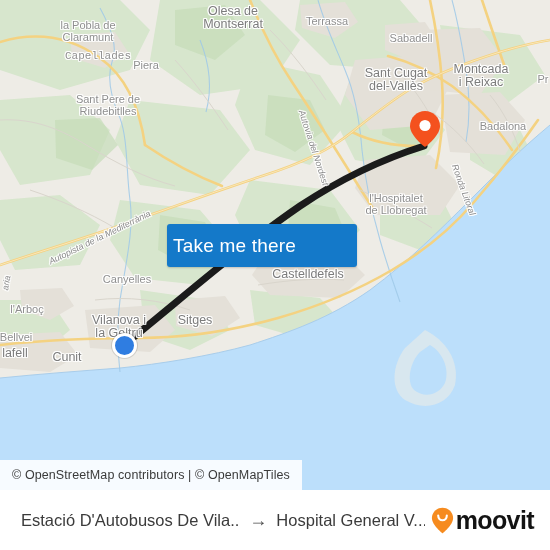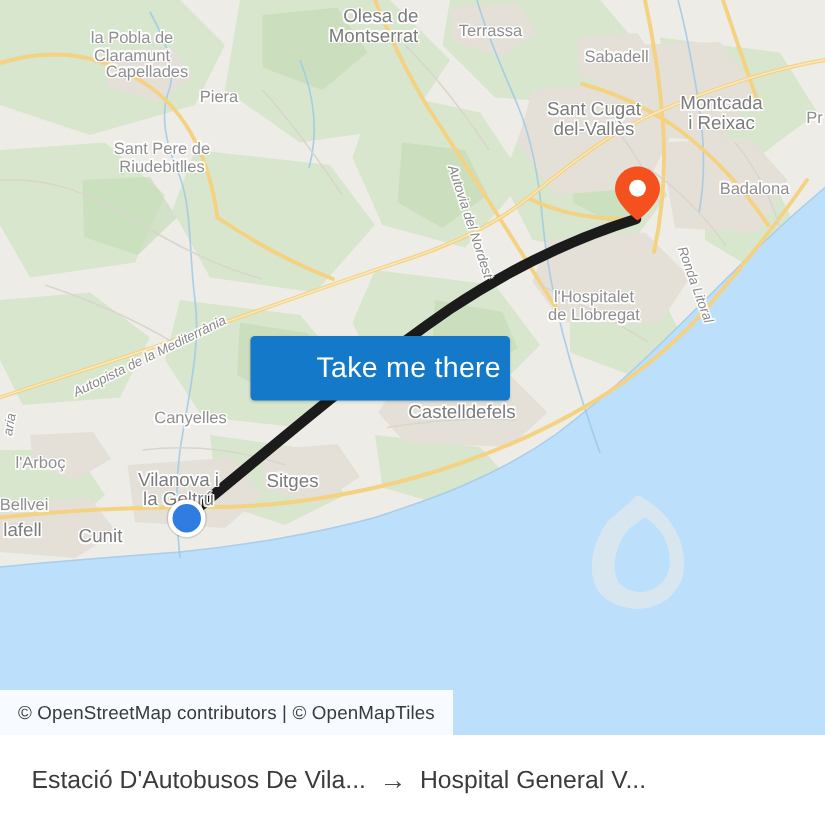--- a/index.html
+++ b/index.html
@@ -58,30 +58,30 @@
     font-size: 12.5px;
     color: #3a3a3a;
     letter-spacing: .1px;
     white-space: nowrap;
   }
 
   
   #cta {
     position: absolute;
     left: 167px; top: 224px;
-    width: 173px; height: 43px;
+    width: 190px; height: 43px;
     background: #1479c9;
     border: none;
     border-radius: 3px;
     color: #ffffff;
     font-size: 19px;
     font-family: "Liberation Sans", sans-serif;
     cursor: pointer;
     letter-spacing: .2px;
-    display: flex; align-items: center; justify-content: flex-end;
+    display: flex; align-items: center; justify-content: flex-start;
     box-shadow: 0 1px 2px rgba(0,0,0,.18);
   }
 
   
   #bottom {
     position: absolute;
     left: 0; top: 490px;
     width: 550px; height: 60px;
     background: #ffffff;
     display: flex;
@@ -238,25 +238,25 @@
           <path d="M490,95 C504,112 514,132 520,152"></path>
         </g>
 
         <path d="M124,345 C180,300 236,250 300,206 C348,174 392,156 424,146" stroke="#1b1b1b" stroke-width="7" fill="none" stroke-linecap="round"></path>
       </g>
     </svg>
 
     <div id="labels">
         <div class="lbl town" style="left: 88px; top: 20px;">la Pobla de
 Claramunt</div>
-        <div class="lbl city" style="left: 249px; top: 18px; text-align: right;">Olesa de
+        <div class="lbl city" style="left: 233px; top: 18px;">Olesa de
 Montserrat</div>
         <div class="lbl town" style="left: 327px; top: 10px;">Terrassa</div>
         <div class="lbl town" style="left: 411px; top: 27px;">Sabadell</div>
-        <div class="lbl town" style="left: 98px; top: 37px;">Capellades</div>
+        <div class="lbl town" style="left: 98px; top: 45px; font-family: Liberation Mono, monospace;">Capellades</div>
         <div class="lbl town" style="left: 146px; top: 54px;">Piera</div>
         <div class="lbl city" style="left: 396px; top: 80px;">Sant Cugat
 del-Vallès</div>
         <div class="lbl city" style="left: 481px; top: 76px;">Montcada
 i Reixac</div>
         <div class="lbl town" style="left: 543px; top: 68px;">Pr</div>
         <div class="lbl town" style="left: 108px; top: 94px;">Sant Pere de
 Riudebitlles</div>
         <div class="lbl town" style="left: 503px; top: 115px;">Badalona</div>
         <div class="lbl road" style="left: 313px; top: 148px; transform: translate(-50%, -50%) rotate(72deg);">Autovia del Nordest</div>
@@ -293,15 +293,23 @@
       <span>Take me there</span>
     </button>
   </div>
 
   <div id="bottom">
     <div id="route-summary">
       <span id="orig" class="endpoint">Estació D'Autobusos De Vila...</span>
       <span id="arrow">→</span>
       <span id="dest" class="endpoint">Hospital General V...</span>
     </div>
+    <div id="brand">
+      <svg width="23" height="27" viewBox="0 0 23 27" style="margin-right:1px;">
+        <path d="M11.5,0.8 C5.6,0.8 0.9,5.4 0.9,11.1 C0.9,18.3 11.5,26.4 11.5,26.4
+                 C11.5,26.4 22.1,18.3 22.1,11.1 C22.1,5.4 17.4,0.8 11.5,0.8 Z" fill="#f68b1f"></path>
+        <path d="M7.2,8.6 C7.2,11.2 9.1,13.3 11.5,13.3 C13.9,13.3 15.8,11.2 15.8,8.6" fill="none" stroke="#ffffff" stroke-width="2.1" stroke-linecap="round"></path>
+      </svg>
+      <span id="brand-word">moovit</span>
+    </div>
   </div>
 
 </div>
 
 </body></html>

